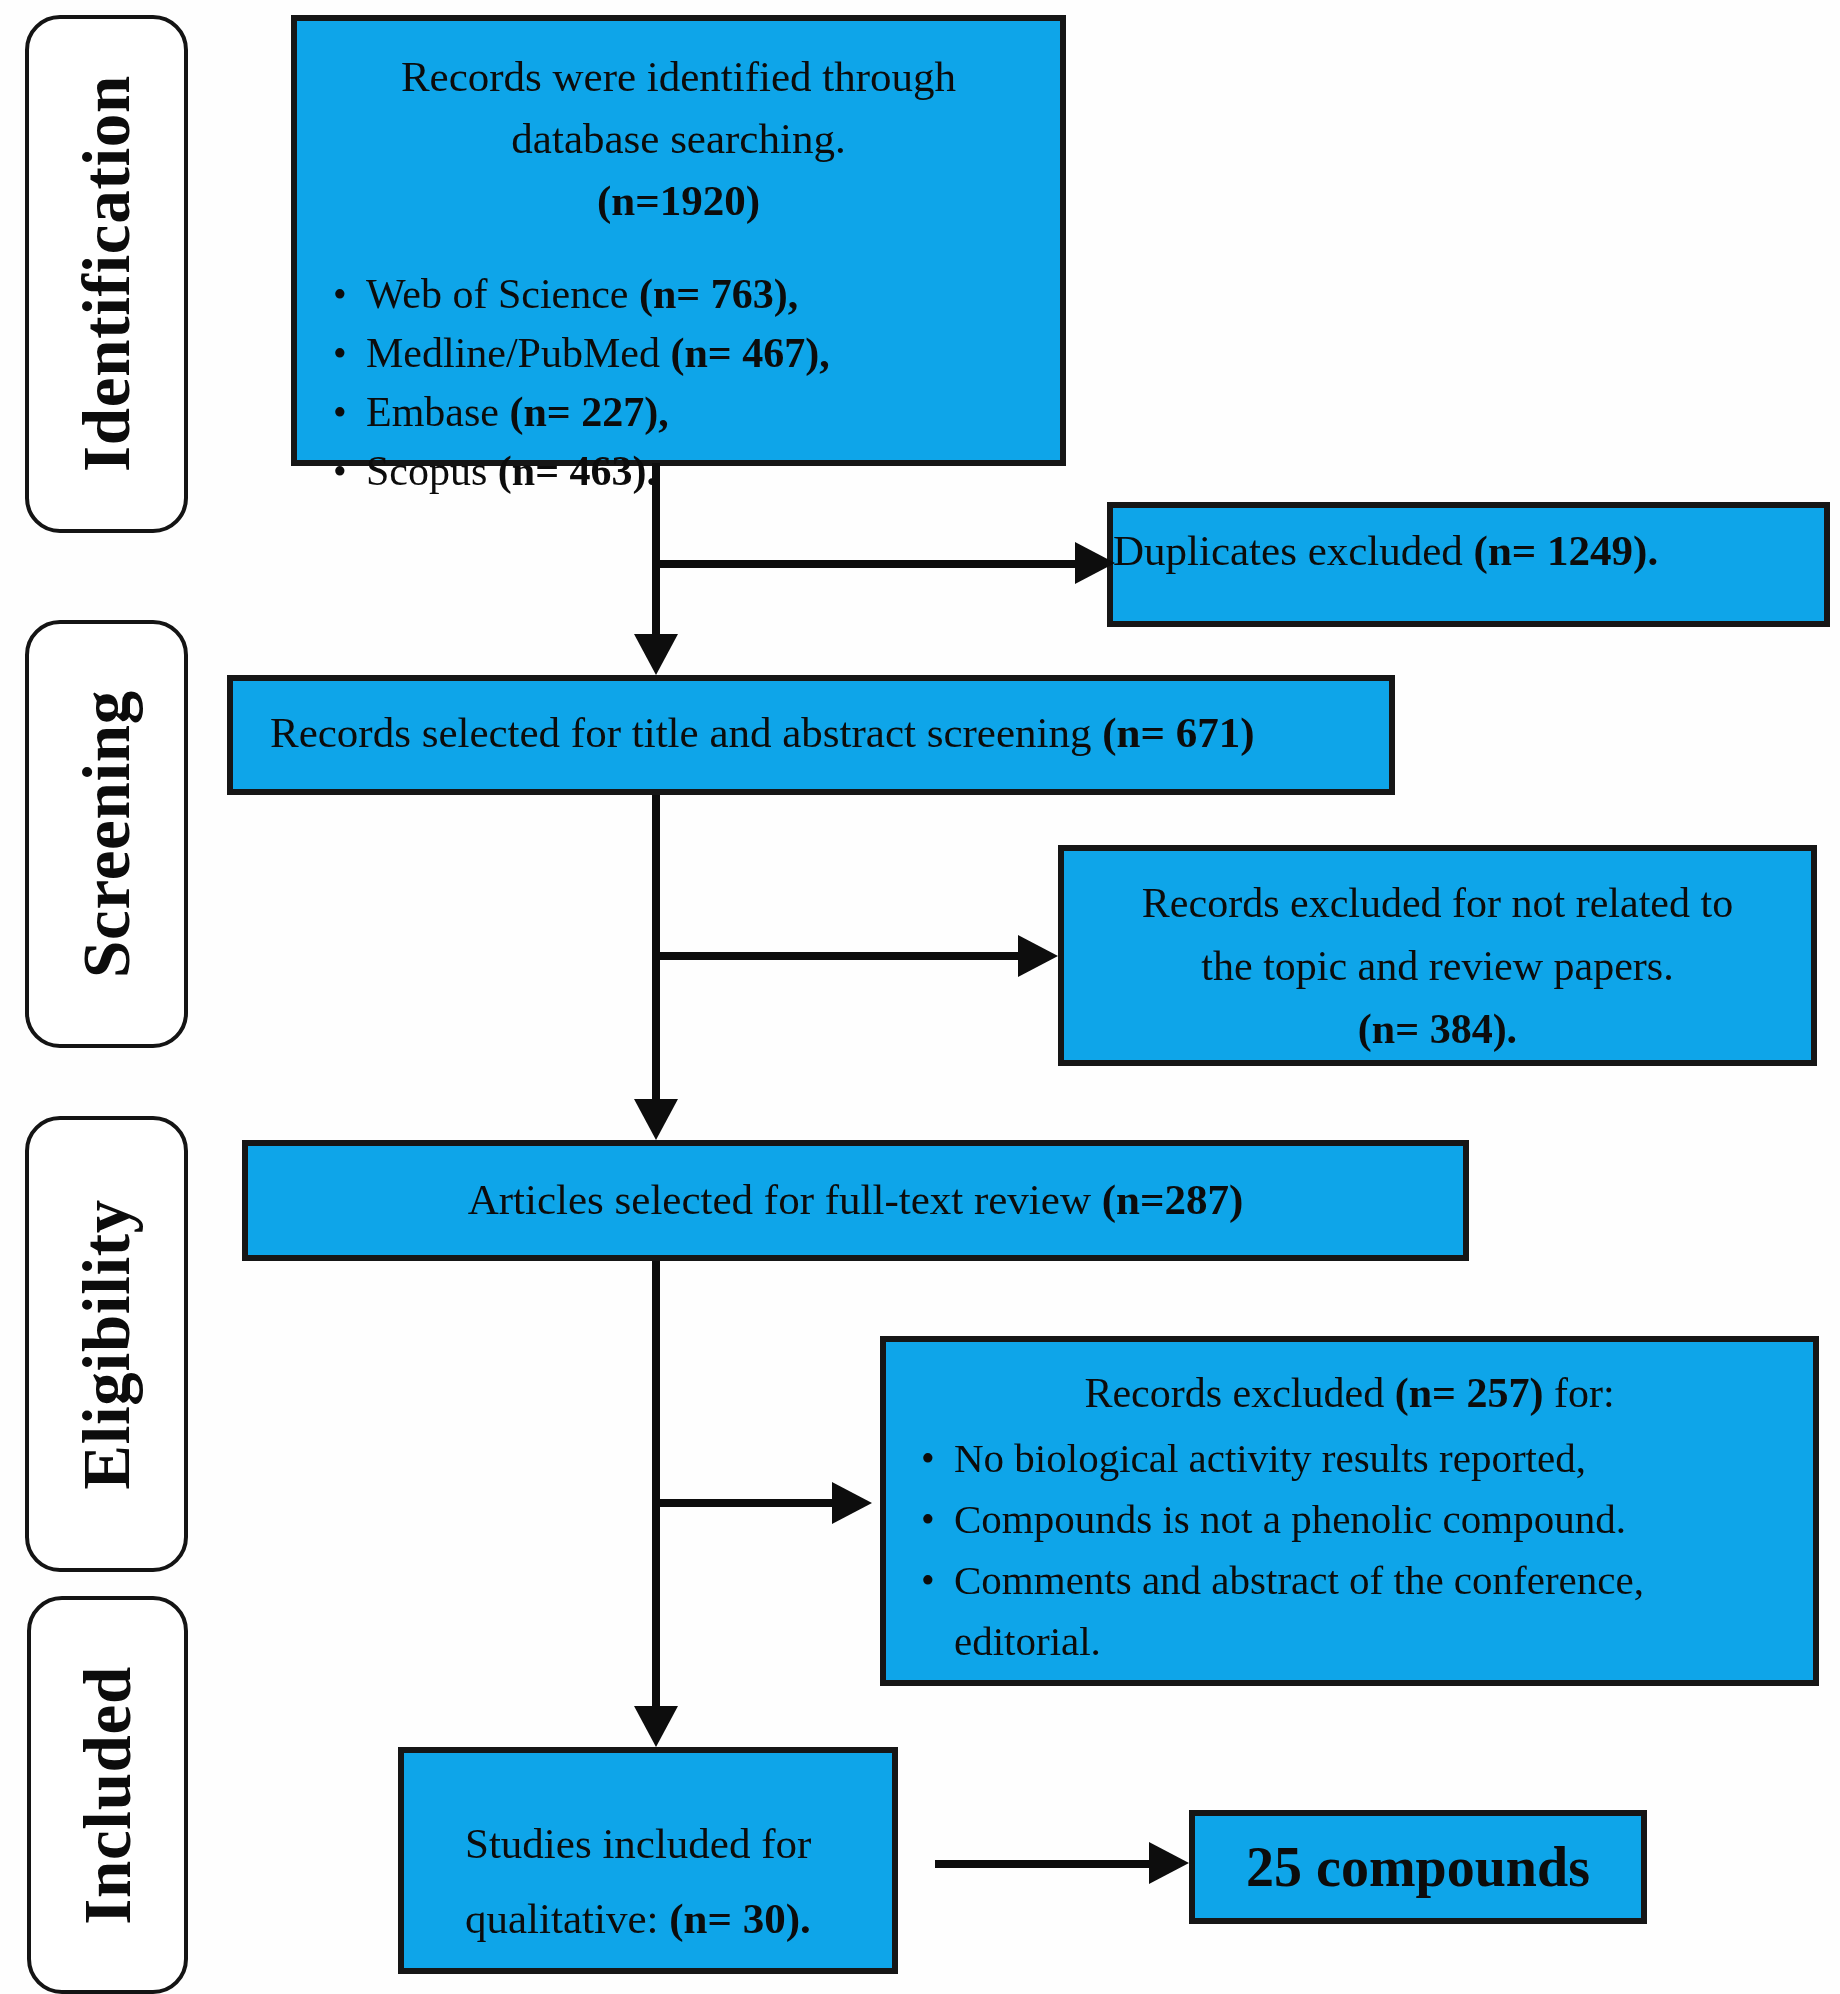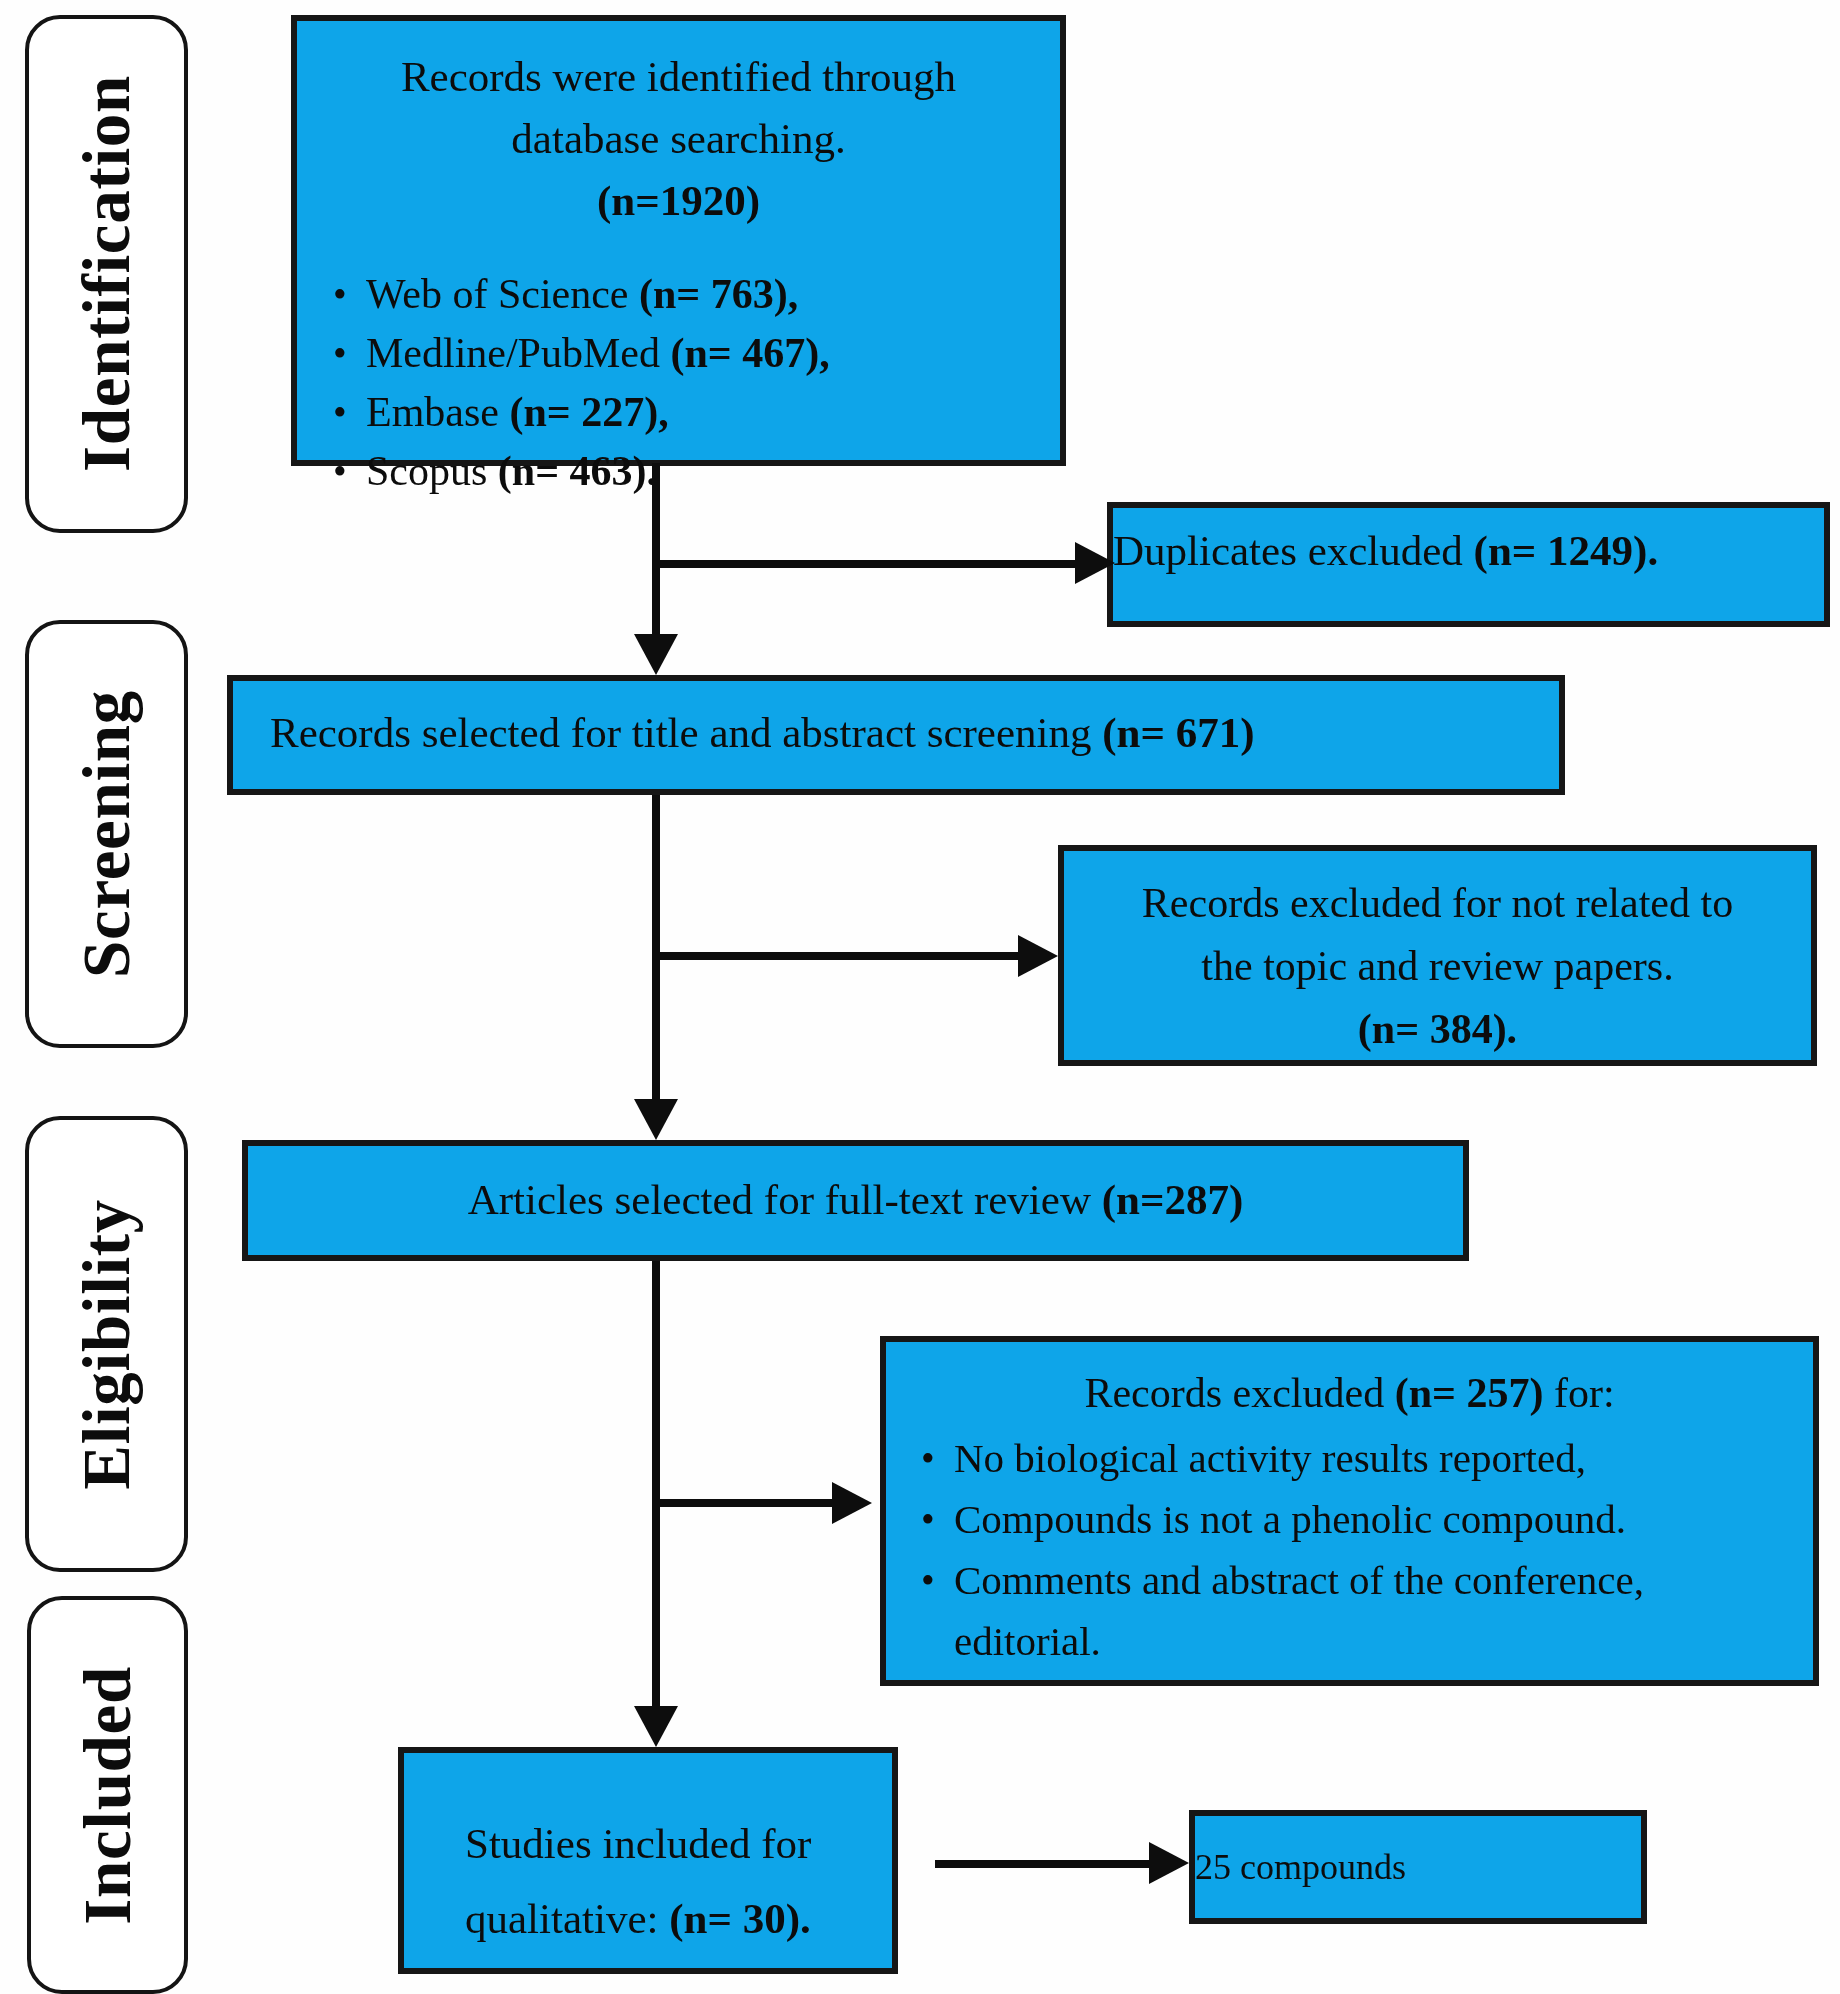--- a/index.html
+++ b/index.html
@@ -51,21 +51,21 @@
   .box-excluded-topic{padding-top:21.3px;line-height:63px;font-size:42px;}
   
   .box-fulltext{padding-top:29px;}
   
   .box-excluded-fulltext{padding-top:27px;font-size:42px;}
   .box-excluded-fulltext .bullets2{margin-top:10.7px;padding-left:35px;padding-right:17.3px;}
   .box-excluded-fulltext .bullet-row{line-height:61px;font-size:41px;}
   
   .box-studies{padding:53px 13.3px 0 61px;line-height:75px;}
   
-  .box-compounds{display:flex;align-items:center;font-weight:normal;font-size:36px;}
+  .box-compounds{display:flex;align-items:center;justify-content:center;font-weight:bold;font-size:56px;}
   
   .vline{position:absolute;width:8px;background:#0d0d0d;}
   .hline{position:absolute;height:8px;background:#0d0d0d;}
   .arrow-down{
     position:absolute;width:0;height:0;
     border-left:22.7px solid transparent;
     border-right:22.7px solid transparent;
     border-top:41px solid #0d0d0d;
   }
   .arrow-right{
@@ -116,21 +116,21 @@
         <span class="dot">•</span>
         <span><span>Scopus </span><span class="b">(n= 463).</span></span>
       </div>
     </div>
   </div>
 
   <div class="box box-duplicates" style="left:1107px;top:502px;width:723px;height:125px;">
     <div><span>Duplicates excluded </span><span class="b">(n= 1249).</span></div>
   </div>
 
-  <div class="box box-screening" style="left:227px;top:675px;width:1338px;height:120px;">
+  <div class="box box-screening" style="left:227px;top:675px;width:1168px;height:120px;">
     <div><span>Records selected for title and abstract screening </span><span class="b">(n= 671)</span></div>
   </div>
 
   <div class="box box-excluded-topic center" style="left:1058px;top:845px;width:759px;height:221px;">
     <div>Records excluded for not related to</div>
     <div>the topic and review papers.</div>
     <div class="b">(n= 384).</div>
   </div>
 
   <div class="box box-fulltext center" style="left:242px;top:1140px;width:1227px;height:121px;font-family:Liberation Serif, serif;">

